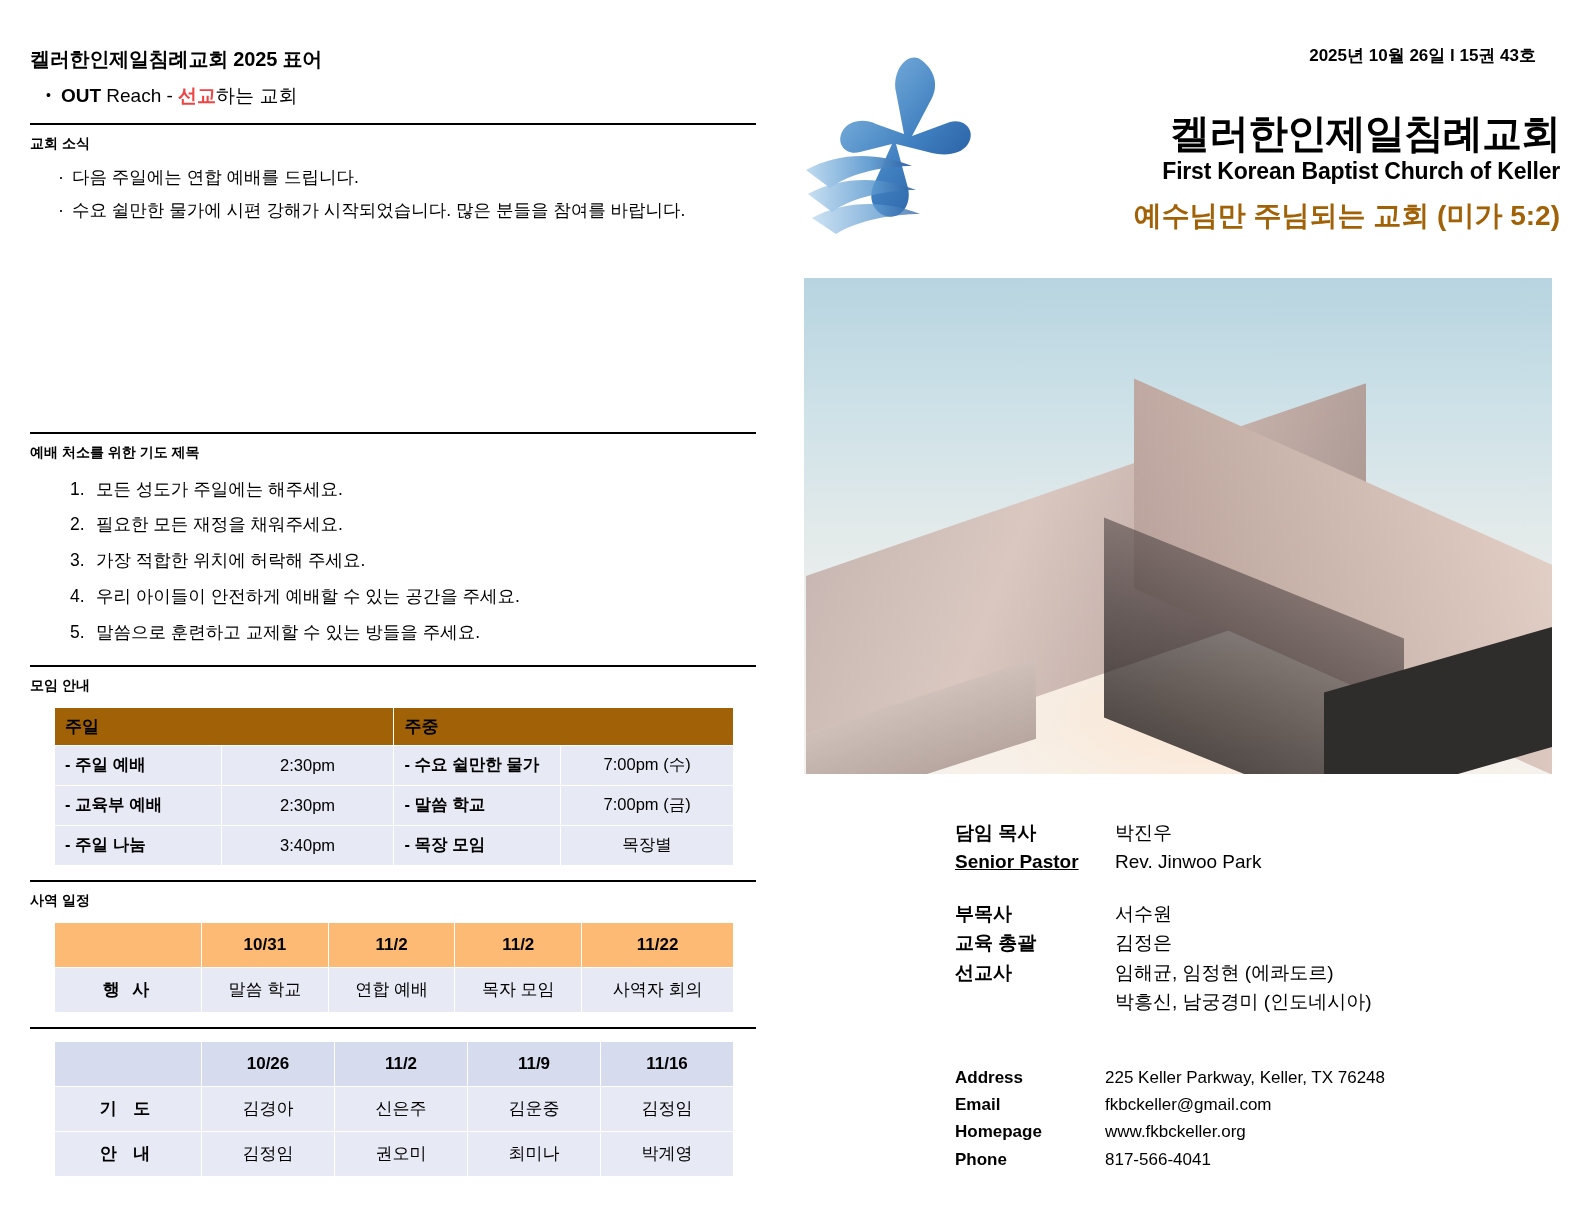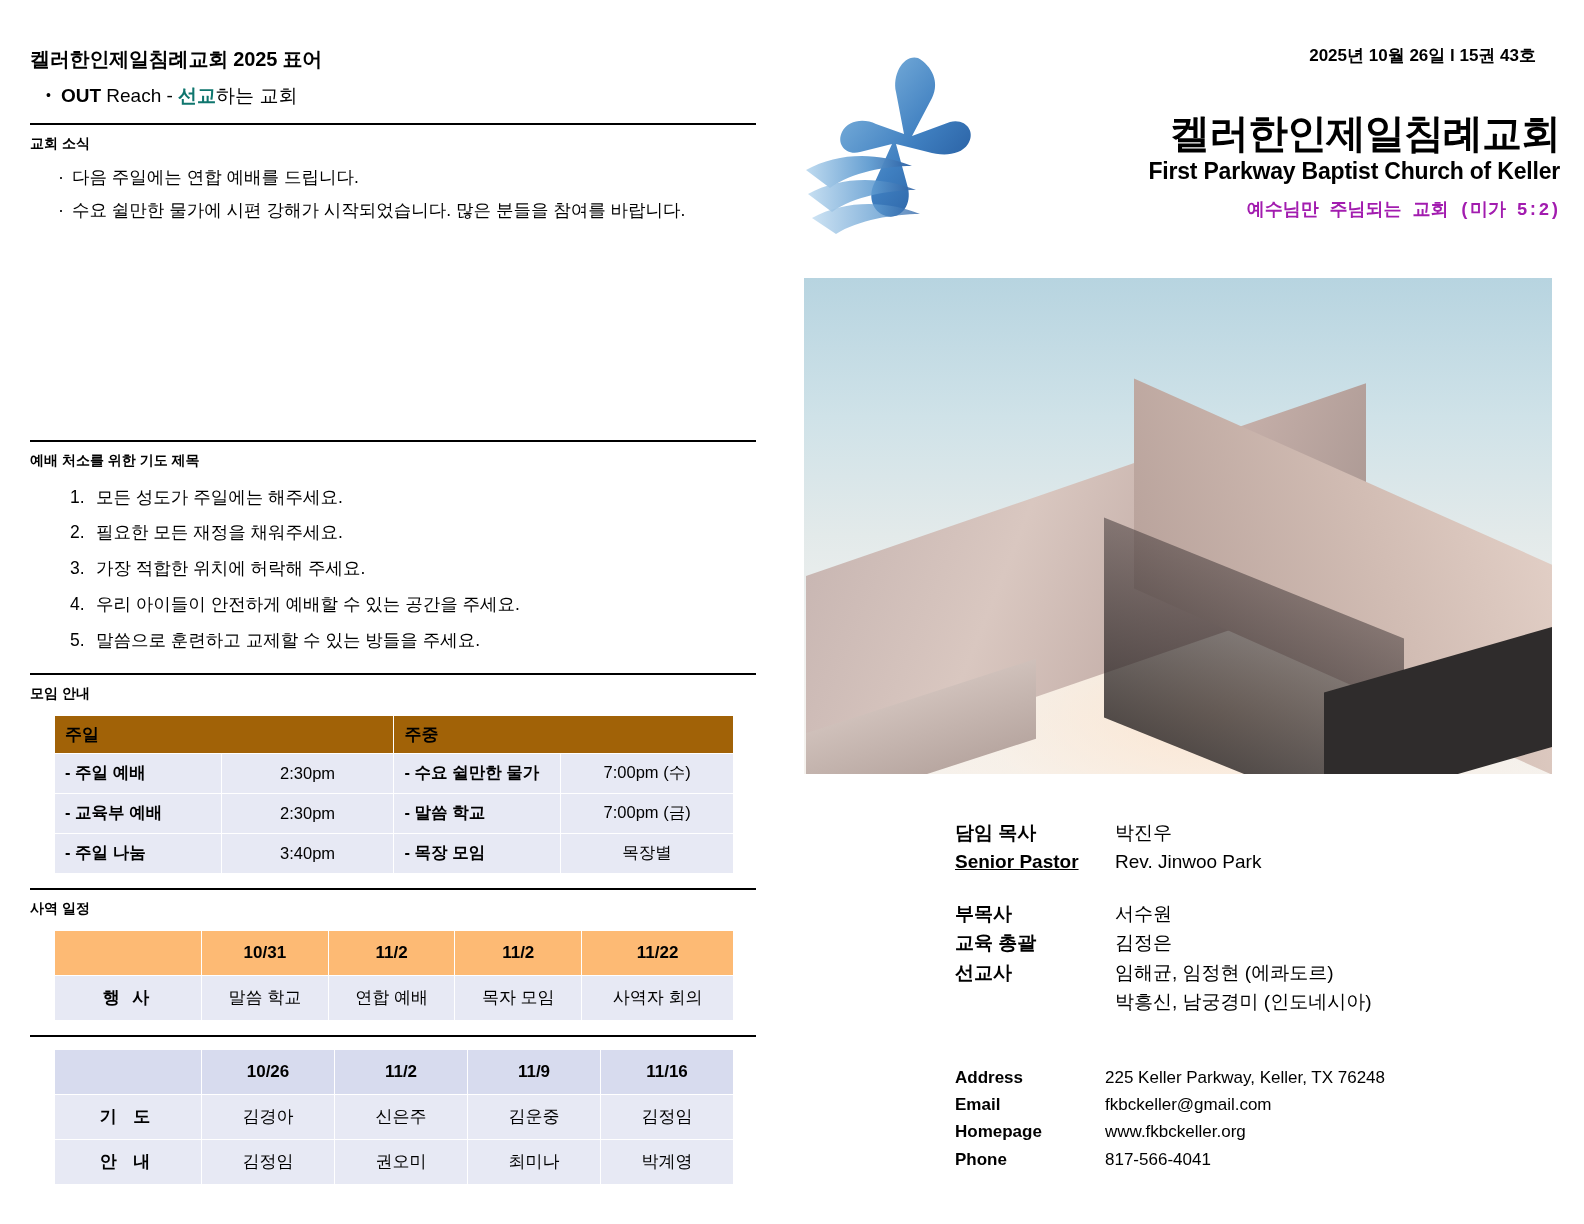--- a/index.html
+++ b/index.html
@@ -46,35 +46,35 @@
     align-items: baseline;
     gap: 10px;
   }
   .motto-bullet {
     font-size: 14px;
     line-height: 1;
     position: relative;
     top: -2px;
   }
   .motto-text .b { font-weight: bold; }
-  .motto-text .blue { color: #0f766e; font-weight: bold; }
+  .motto-text .blue { color: #ef4444; font-weight: bold; }
 
   .rule {
     border: 0;
     border-top: 2px solid #000;
     margin: 14px 0 10px 0;
     width: 726px;
   }
   .section-head {
     font-size: 14px;
     font-weight: bold;
     margin: 0 0 8px 0;
   }
   .news-list {
-    margin: 6px 0 8px 0;
+    margin: 6px 0 0 0;
     padding: 0 0 0 28px;
     list-style: none;
   }
   .news-list li {
     font-size: 17.5px;
     line-height: 1.9;
     position: relative;
     padding-left: 14px;
   }
   .news-list li:before {
@@ -201,25 +201,24 @@
     letter-spacing: -1px;
     line-height: 1.15;
   }
   .ch-name-en {
     font-size: 23px;
     font-weight: bold;
     margin-top: 2px;
     letter-spacing: -0.2px;
   }
   .ch-verse {
-    font-size: 18px;
-    font-weight: bold;
-    color: #a21caf;
+    font-size: 28px;
+    font-weight: bold;
+    color: #a16207;
     margin-top: 12px;
-    font-family: Liberation Mono, monospace;
   }
 
   .photo {
     position: absolute;
     left: 4px;
     top: 278px;
     width: 748px;
     height: 496px;
     overflow: hidden;
     background: linear-gradient(to bottom, #b7d4e0 0%, #cfe2e8 28%, #e3eaea 52%, #eef0ef 70%, #f5f2ee 100%);
@@ -465,21 +464,21 @@
         </defs>
         <path d="M118 10 C132 18 140 34 132 50 L112 88 L150 74 C166 70 176 84 168 96 C160 108 142 108 128 104 L96 96 L108 140 C112 158 100 172 86 168 C72 164 68 148 74 136 L92 96 L60 104 C46 108 36 96 42 84 C48 72 64 70 76 76 L104 86 L96 44 C92 26 104 6 118 10 Z" fill="url(#lg1)"></path>
         <path d="M6 122 C38 104 78 104 112 118 C86 118 52 124 30 140 Z" fill="url(#lg2)" opacity="0.95"></path>
         <path d="M8 146 C40 128 82 128 116 142 C90 142 54 148 32 164 Z" fill="url(#lg2)" opacity="0.85"></path>
         <path d="M12 170 C44 152 86 152 120 166 C94 166 58 172 36 186 Z" fill="url(#lg2)" opacity="0.75"></path>
       </svg>
     </div>
 
     <div class="title-block">
       <div class="ch-name-kr">켈러한인제일침례교회</div>
-      <div class="ch-name-en">First Parkway Baptist Church of Keller</div>
+      <div class="ch-name-en">First Korean Baptist Church of Keller</div>
       <div class="ch-verse">예수님만 주님되는 교회 (미가 5:2)</div>
     </div>
 
     <div class="photo">
       <div class="sky-glow"></div>
       <div class="cross"></div>
       <div class="roof-main"></div>
       <div class="roof-right"></div>
       <div class="roof-shadow"></div>
       <div class="wall-left"></div>

